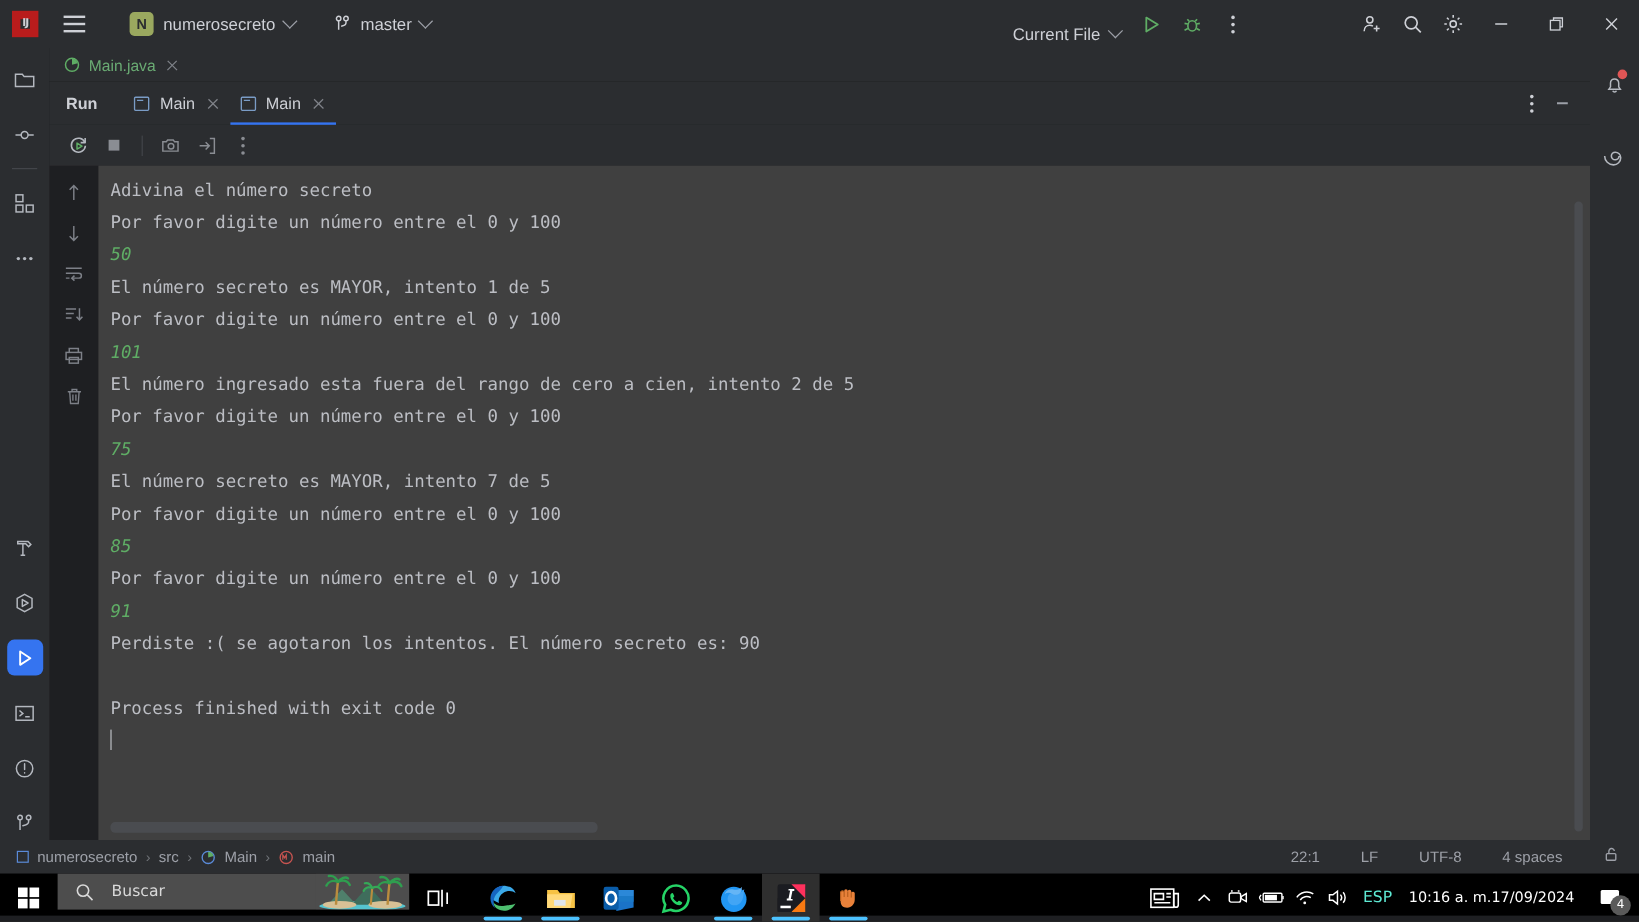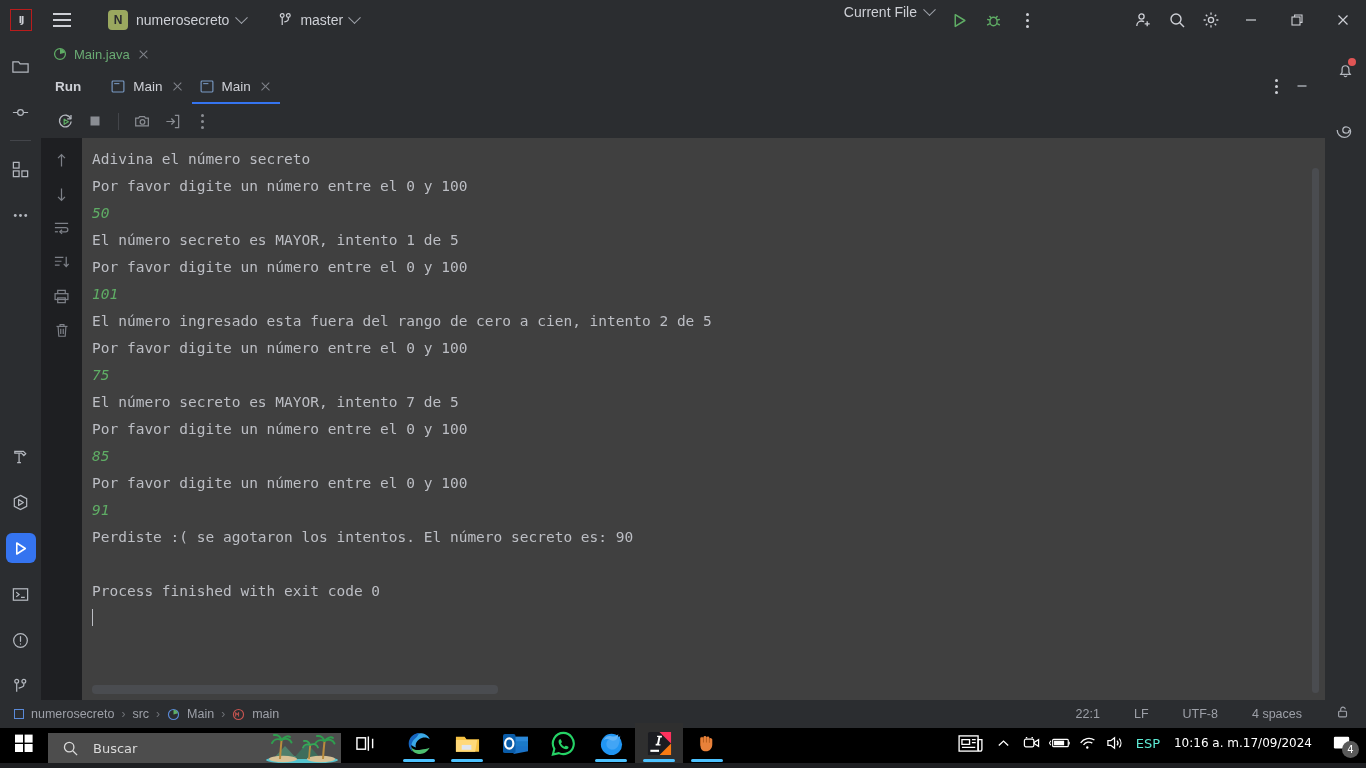--- a/index.html
+++ b/index.html
@@ -3,40 +3,40 @@
 <meta charset="utf-8">
 <style>
   * { margin:0; padding:0; box-sizing:border-box; }
   html,body { width:1366px; height:768px; overflow:hidden; background:#1e1f22;
               font-family:"Liberation Sans", sans-serif; }
 
   
   .titlebar { position:absolute; left:0; top:0; width:1366px; height:40px;
               background:#2b2d30; display:flex; align-items:center; }
   .tb-left { display:flex; align-items:center; gap:0; }
-  .ij-logo { width:22px; height:22px; margin-left:10px; border:1px solid #b91c1c;
+  .ij-logo { width:22px; height:22px; margin-left:10px; border:7px solid #b91c1c;
              background:#2b2d30; display:flex; align-items:center; justify-content:center;
              font-size:9px; color:#ced0d6; font-weight:bold; letter-spacing:-1px;
              font-family:"DejaVu Sans", sans-serif; }
   .hamburger { width:36px; height:40px; display:flex; flex-direction:column;
                align-items:center; justify-content:center; gap:4px; margin-left:12px; }
   .hamburger span { display:block; width:18px; height:2px; background:#ced0d6; }
   .proj-chip { display:flex; align-items:center; gap:8px; margin-left:22px; padding:3px 6px;
                border-radius:4px; }
   .proj-badge { width:20px; height:20px; border-radius:4px; background:#9aa85f;
                 color:#2b2d30; font-size:12px; font-weight:bold; display:flex;
                 align-items:center; justify-content:center; }
   .proj-name { color:#ced0d6; font-size:14px; }
   .chev { width:9px; height:9px; border-right:1.6px solid #9da0a8;
           border-bottom:1.6px solid #9da0a8; transform:rotate(45deg) translate(-2px,-2px);
           flex:none; }
   .branch-chip { display:flex; align-items:center; gap:7px; margin-left:26px; }
   .branch-name { color:#ced0d6; font-size:14px; }
 
-  .tb-right { margin-left:auto; display:flex; align-items:flex-start; height:40px; }
+  .tb-right { margin-left:auto; display:flex; align-items:flex-end; height:40px; }
   .cfg-sel { display:flex; align-items:center; gap:8px; color:#ced0d6; font-size:14px;
              padding:4px 8px; border-radius:4px; }
   .ticon { width:34px; height:40px; display:flex; align-items:center; justify-content:center; }
   .wbtn { width:46px; height:40px; display:flex; align-items:center; justify-content:center; }
   .vdots { display:flex; flex-direction:column; gap:3px; align-items:center; }
   .vdots i { width:3px; height:3px; border-radius:50%; background:#ced0d6; display:block; }
 
   
   .rail { position:absolute; left:0; top:40px; width:41px; height:672px;
           background:#2b2d30; display:flex; flex-direction:column; align-items:center; }
@@ -111,21 +111,21 @@
   .crumbs { display:flex; align-items:center; gap:7px; margin-left:14px; }
   .crumb { color:#9da0a8; font-size:12.5px; }
   .crumb-sep { color:#6f7277; font-size:12px; }
   .sq-icon { width:10px; height:10px; border:1.6px solid #5a8ad8; }
   .status-right { margin-left:auto; display:flex; align-items:center; gap:34px;
                   padding-right:16px; }
   .sb-item { color:#9da0a8; font-size:12.5px; }
 
   
   .taskbar { position:absolute; left:0; top:728px; width:1366px; height:35px;
-             background:#000; display:flex; align-items:flex-end; }
+             background:#000; display:flex; align-items:flex-start; }
   .winbtn { width:48px; height:40px; display:flex; align-items:center; justify-content:center; }
   .searchbox { width:293px; height:30px; background:#4d4d4d; display:flex; align-items:center;
                gap:14px; padding-left:14px; position:relative; overflow:hidden; }
   .search-ph { color:#d9d9d9; font-size:13px; font-family:"DejaVu Sans", sans-serif; }
   .island { position:absolute; right:0; top:0; width:78px; height:30px; }
   .taskview { width:48px; height:40px; display:flex; align-items:center; justify-content:center; }
   .tapps { display:flex; align-items:center; margin-left:6px; }
   .tapp { width:48px; height:40px; display:flex; align-items:center; justify-content:center;
           position:relative; }
   .tapp.running:after { content:""; position:absolute; bottom:1px; left:8px; width:32px;

